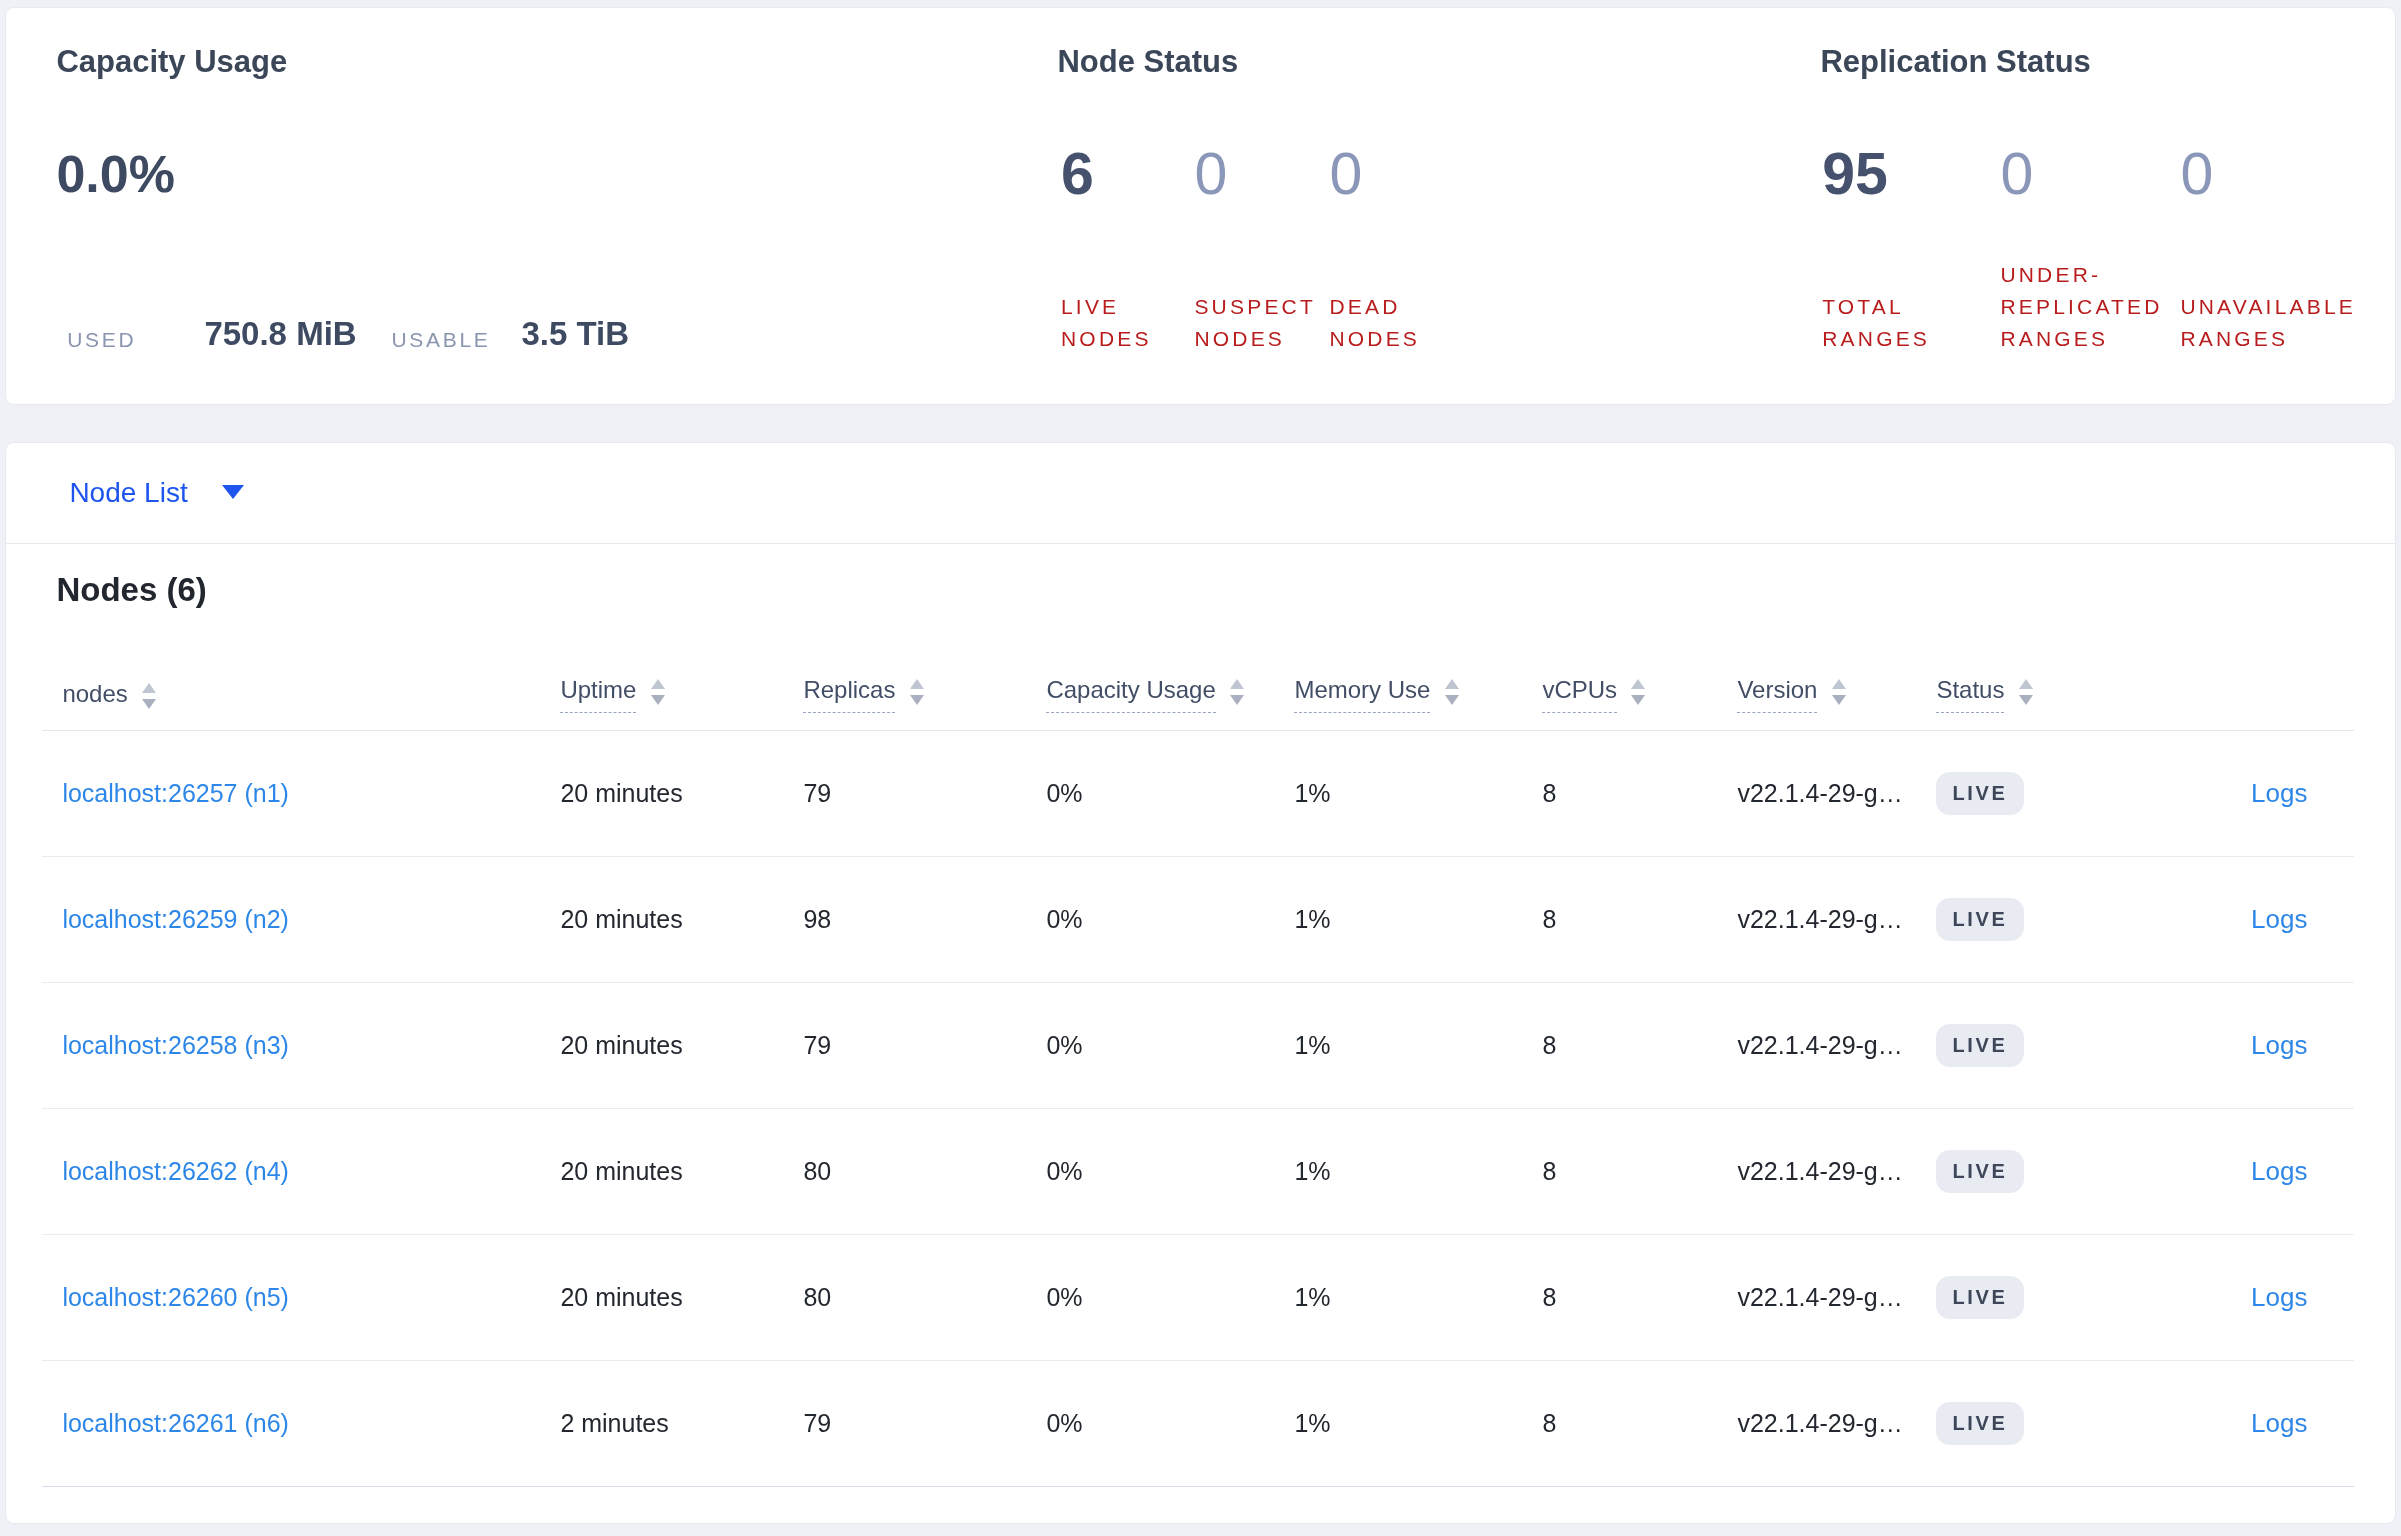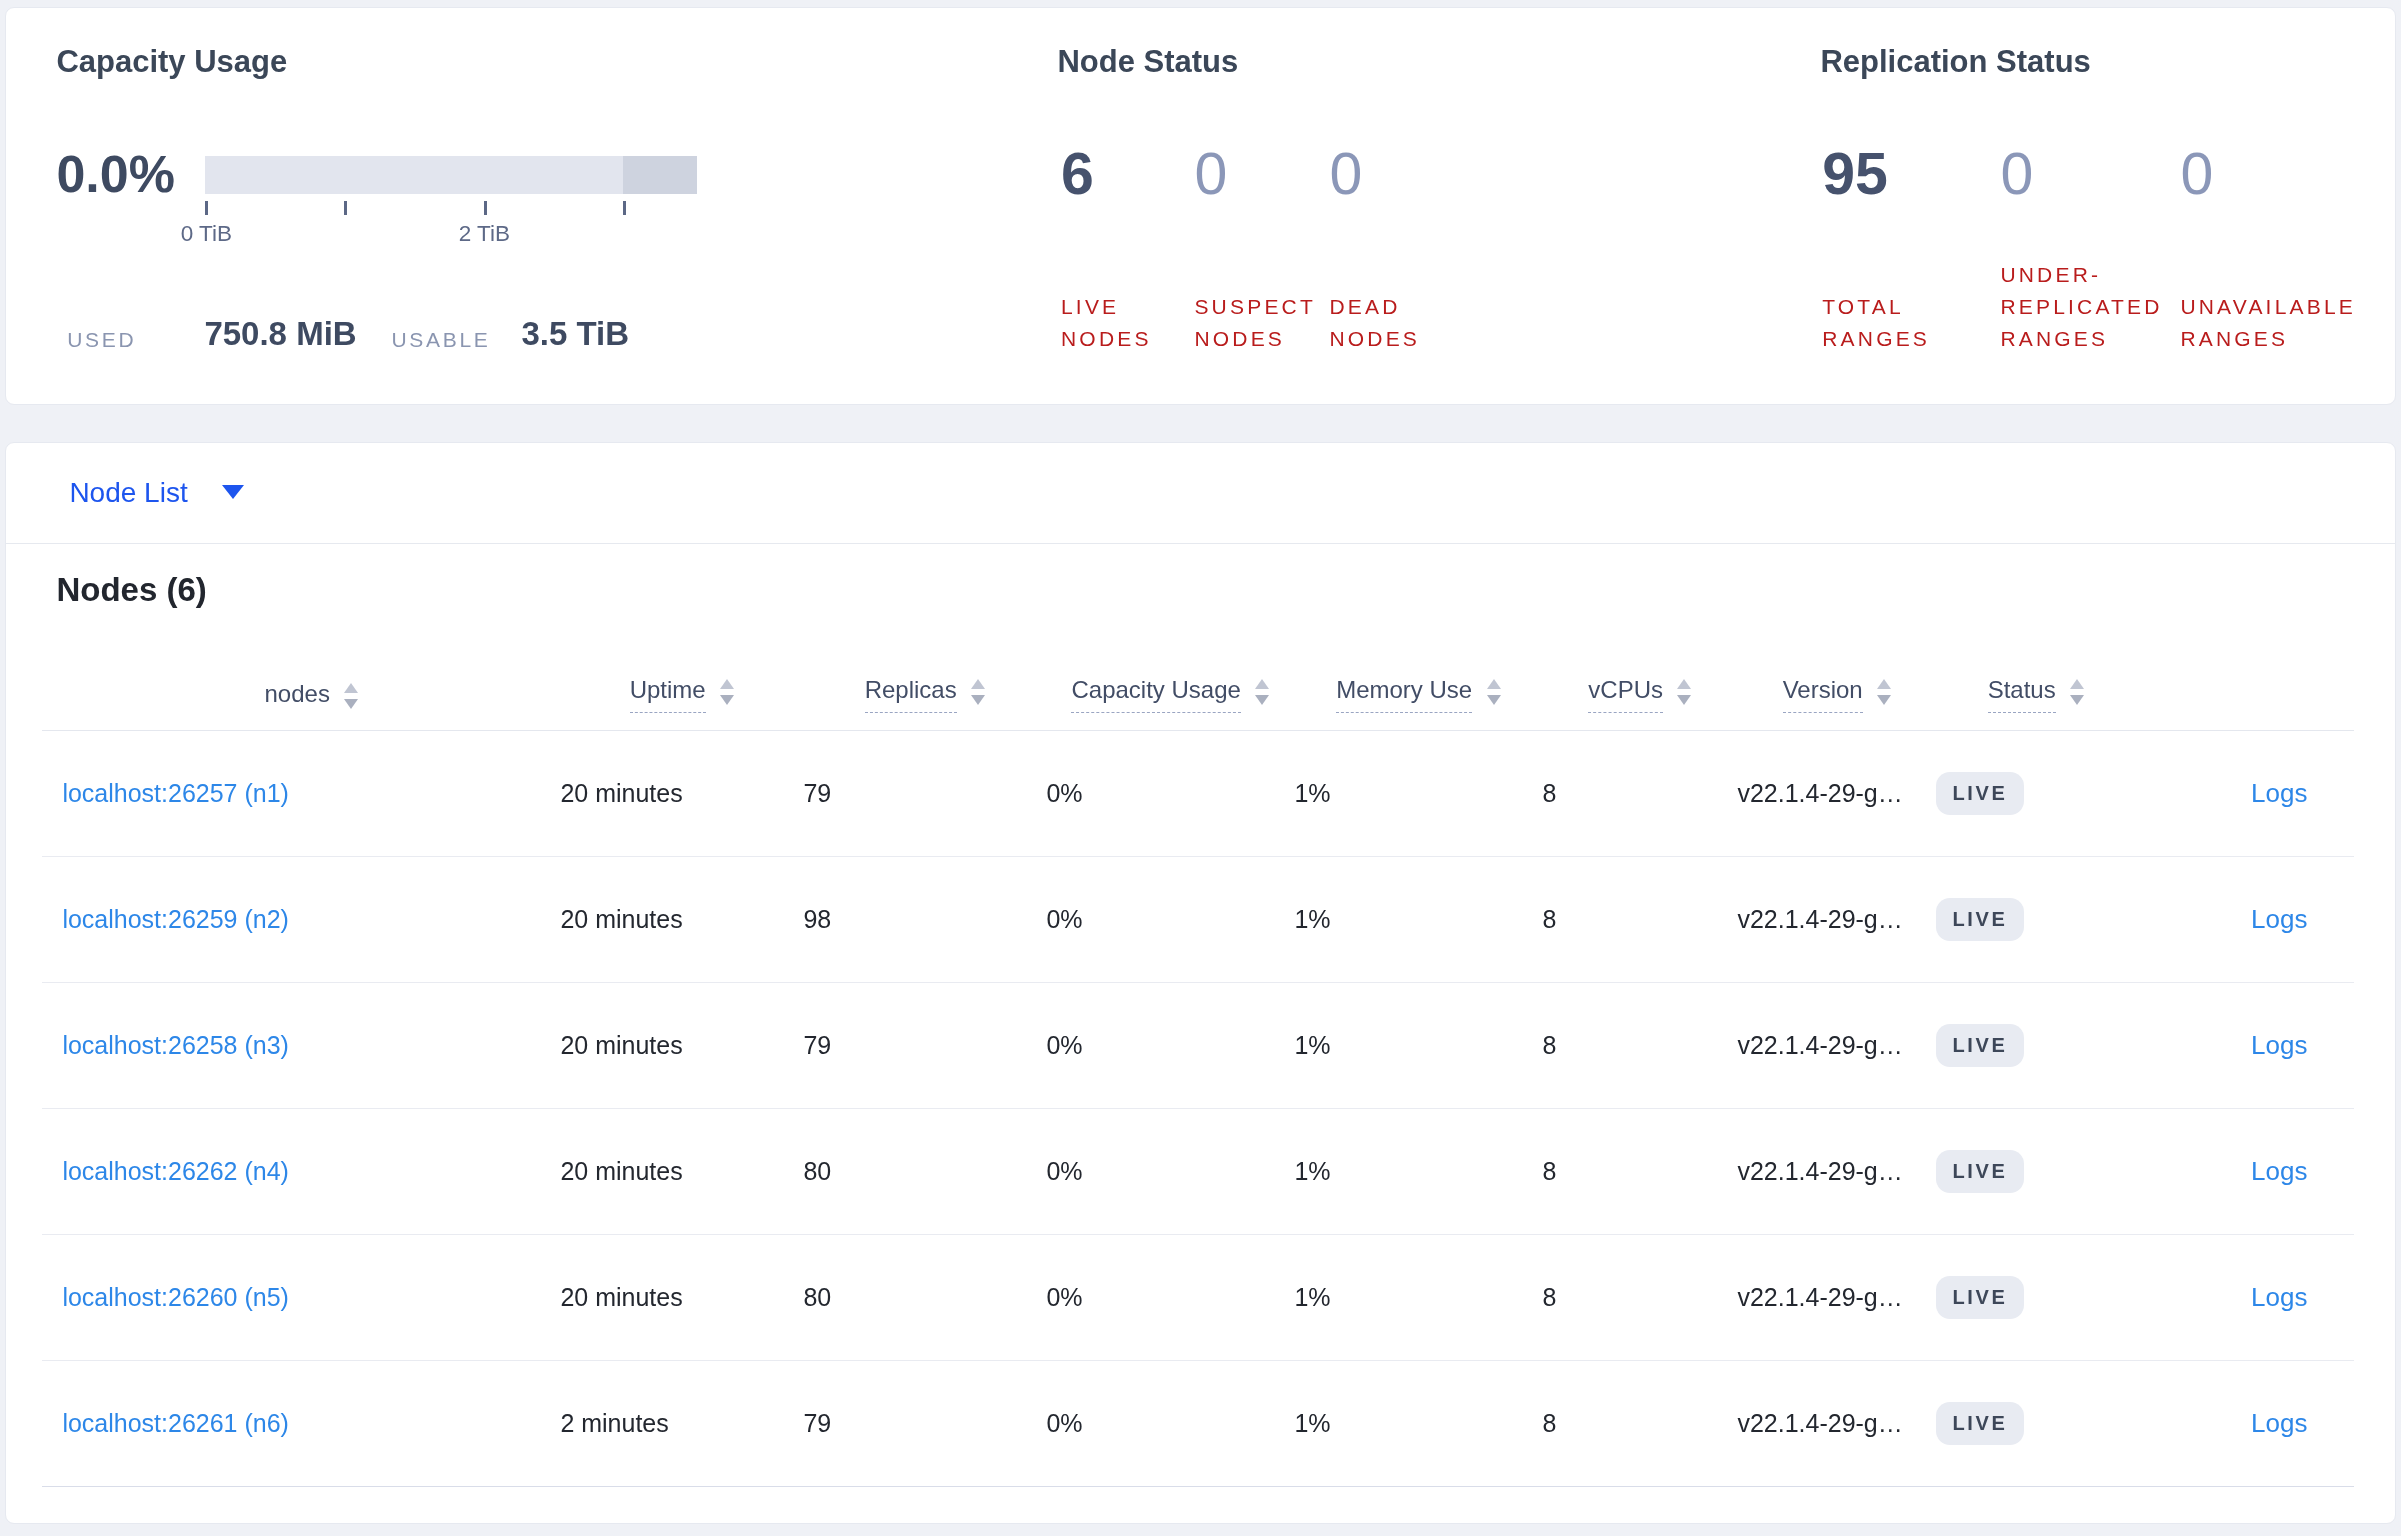--- a/index.html
+++ b/index.html
@@ -98,21 +98,21 @@
   }
 
   #table { position: absolute; top: 216px; left: 36px; right: 41px; }
   .trow {
     display: grid;
     grid-template-columns: 498px 243px 243px 248px 248px 195px 199px 199px 1fr;
     align-items: center;
     padding: 0 47px 0 20px;
   }
   #thead { height: 72px; border-bottom: 1.8px solid #e4e7ee; }
-  .hcell { font-size: 24px; color: #424d66; font-weight: 400; white-space: nowrap; text-align: center; }
+  .hcell { font-size: 24px; color: #424d66; font-weight: 400; white-space: nowrap; }
   .hcell .h-label { display: inline-block; }
   .hcell.underlined .h-label {
     border-bottom: 1.8px dashed #9aa5c2; padding-bottom: 7.2px;
   }
   .sorter {
     display: inline-flex; flex-direction: column; gap: 5.4px;
     margin-left: 14.4px; vertical-align: middle; cursor: pointer;
   }
   .tri-up {
     width: 0; height: 0;
@@ -138,29 +138,20 @@
   .version-cell { white-space: nowrap; }
 </style>
 </head>
 <body>
 
 <div class="card" id="top-card">
 
   <div class="sec" id="cap-sec">
     <div class="sec-title">Capacity Usage</div>
     <div id="cap-percent">0.0%</div>
-    <div id="cap-bar">
-      <div class="dark-seg"></div>
-      <div class="tick" style="left:0px"></div>
-      <div class="tick" style="left:139px"></div>
-      <div class="tick" style="left:279px"></div>
-      <div class="tick" style="left:418px"></div>
-      <div class="tick-label" style="left:0.9px">0 TiB</div>
-      <div class="tick-label" style="left:279px">2 TiB</div>
-    </div>
     <div id="cap-usage-row">
       <span class="use-label" style="left:10.8px">USED</span>
       <span class="use-value" style="left:148px">750.8 MiB</span>
       <span class="use-label" style="left:335px">USABLE</span>
       <span class="use-value" style="left:465px">3.5 TiB</span>
     </div>
   </div>
 
   <div class="sec" id="node-sec">
     <div class="sec-title">Node Status</div>

